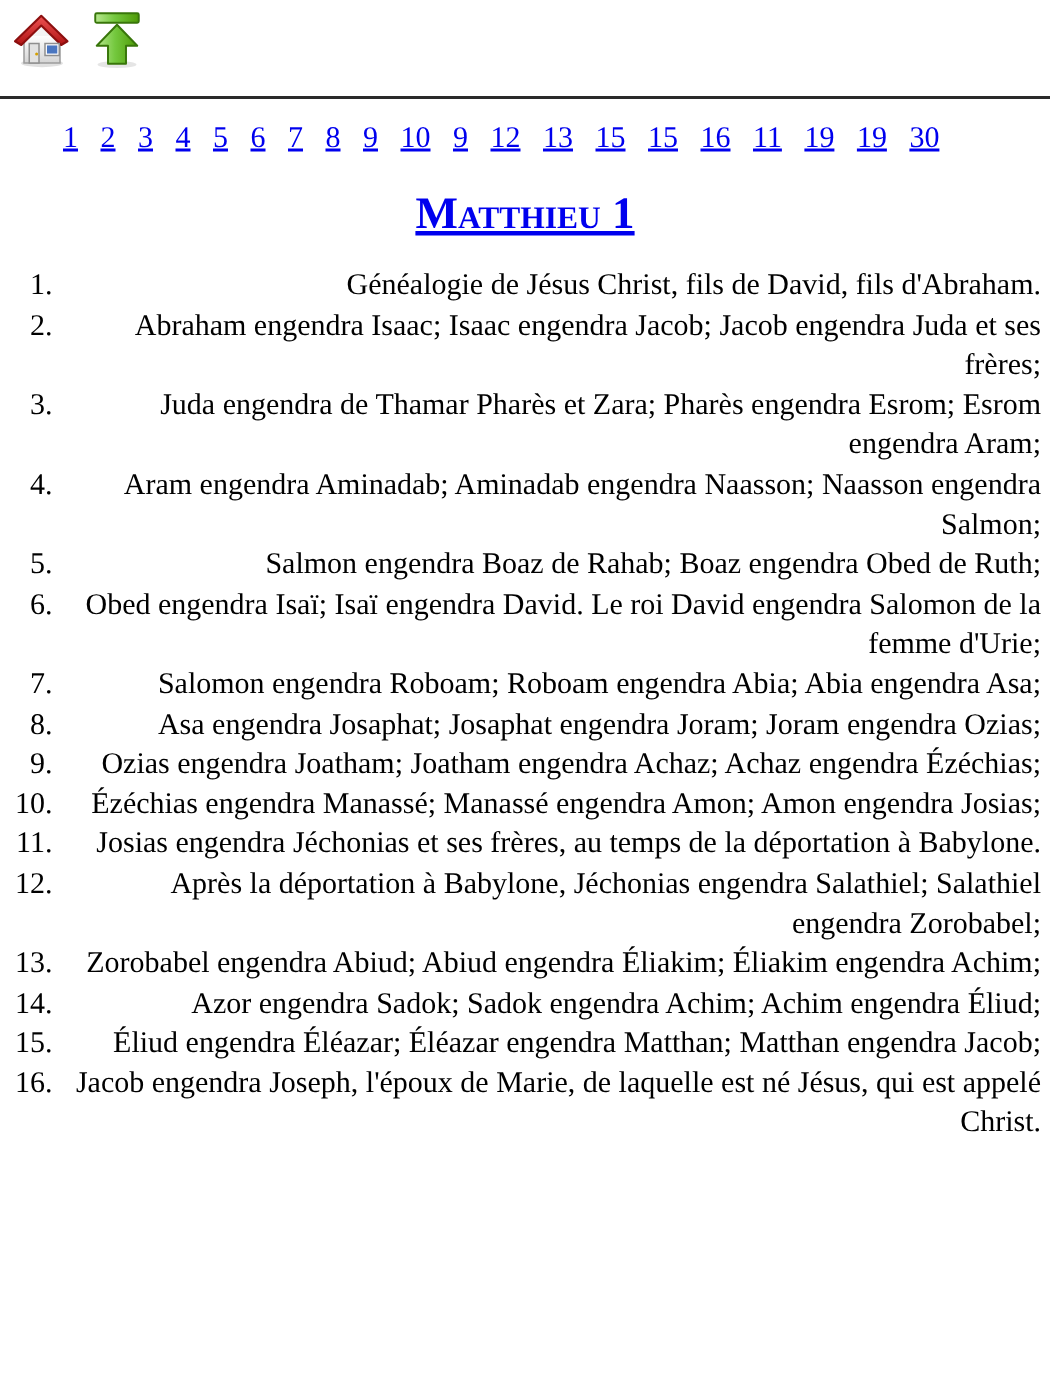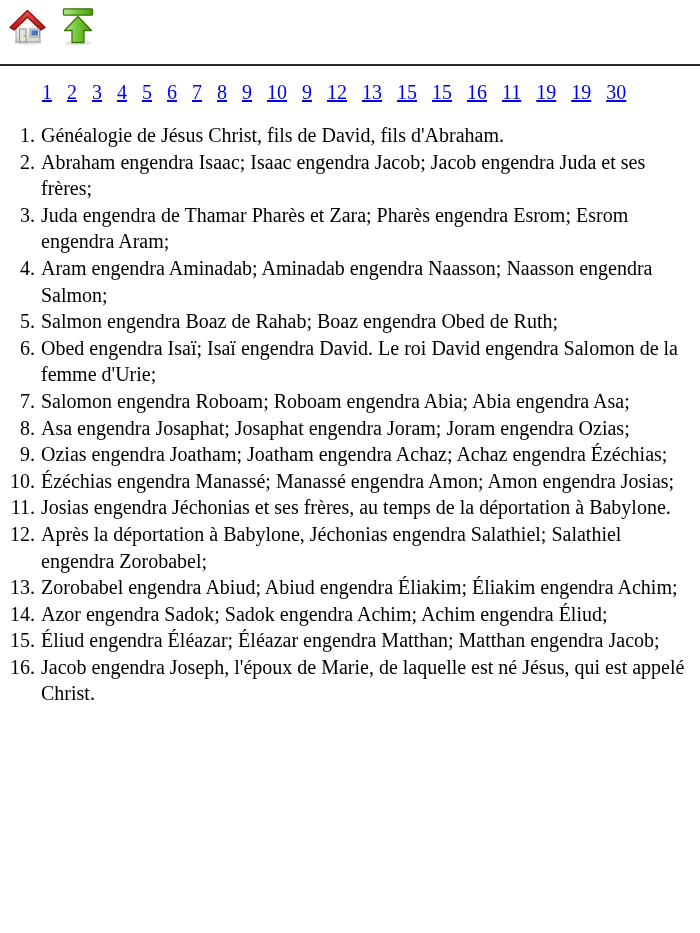--- a/index.html
+++ b/index.html
@@ -64,20 +64,21 @@
 
   
   .verses {
     margin: 17px 6px 0 2px;
     padding: 0 0 0 38px;
     font-size: 20px;
     line-height: 26.6px;
   }
   .verses li {
     padding-left: 1px;
+    text-align: right;
   }
 </style>
 </head>
 <body>
 
 <div class="page">
 
   <header class="toolbar">
     <a class="tool-btn" href="#" title="">
       <svg width="40" height="40" viewBox="0 0 40 40">
@@ -135,20 +136,23 @@
       <a href="#">15</a>
       <a href="#">15</a>
       <a href="#">16</a>
       <a href="#">11</a>
       <a href="#">19</a>
       <a href="#">19</a>
       <a href="#">30</a>
     </div>
   </nav>
 
+  <h1 class="chapter-title">
+    <a href="#">Matthieu 1</a>
+  </h1>
 
   <ol class="verses">
     <li>Généalogie de Jésus Christ, fils de David, fils d'Abraham.</li>
     <li>Abraham engendra Isaac; Isaac engendra Jacob; Jacob engendra Juda et ses frères;</li>
     <li>Juda engendra de Thamar Pharès et Zara; Pharès engendra Esrom; Esrom engendra Aram;</li>
     <li>Aram engendra Aminadab; Aminadab engendra Naasson; Naasson engendra Salmon;</li>
     <li>Salmon engendra Boaz de Rahab; Boaz engendra Obed de Ruth;</li>
     <li>Obed engendra Isaï; Isaï engendra David. Le roi David engendra Salomon de la femme d'Urie;</li>
     <li>Salomon engendra Roboam; Roboam engendra Abia; Abia engendra Asa;</li>
     <li>Asa engendra Josaphat; Josaphat engendra Joram; Joram engendra Ozias;</li>

